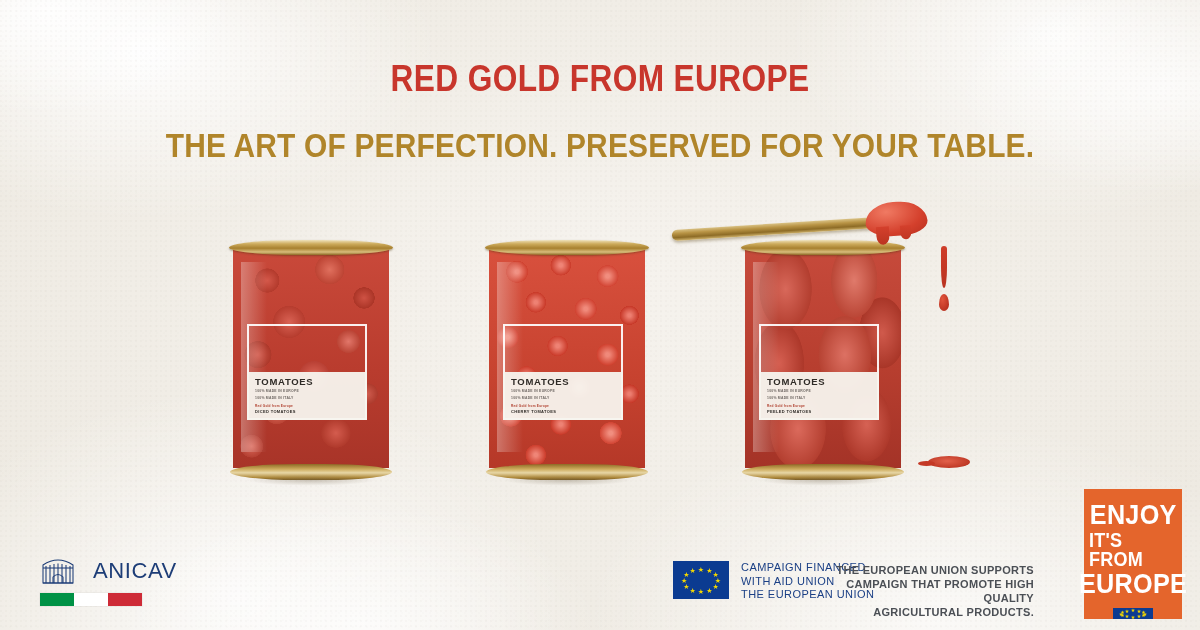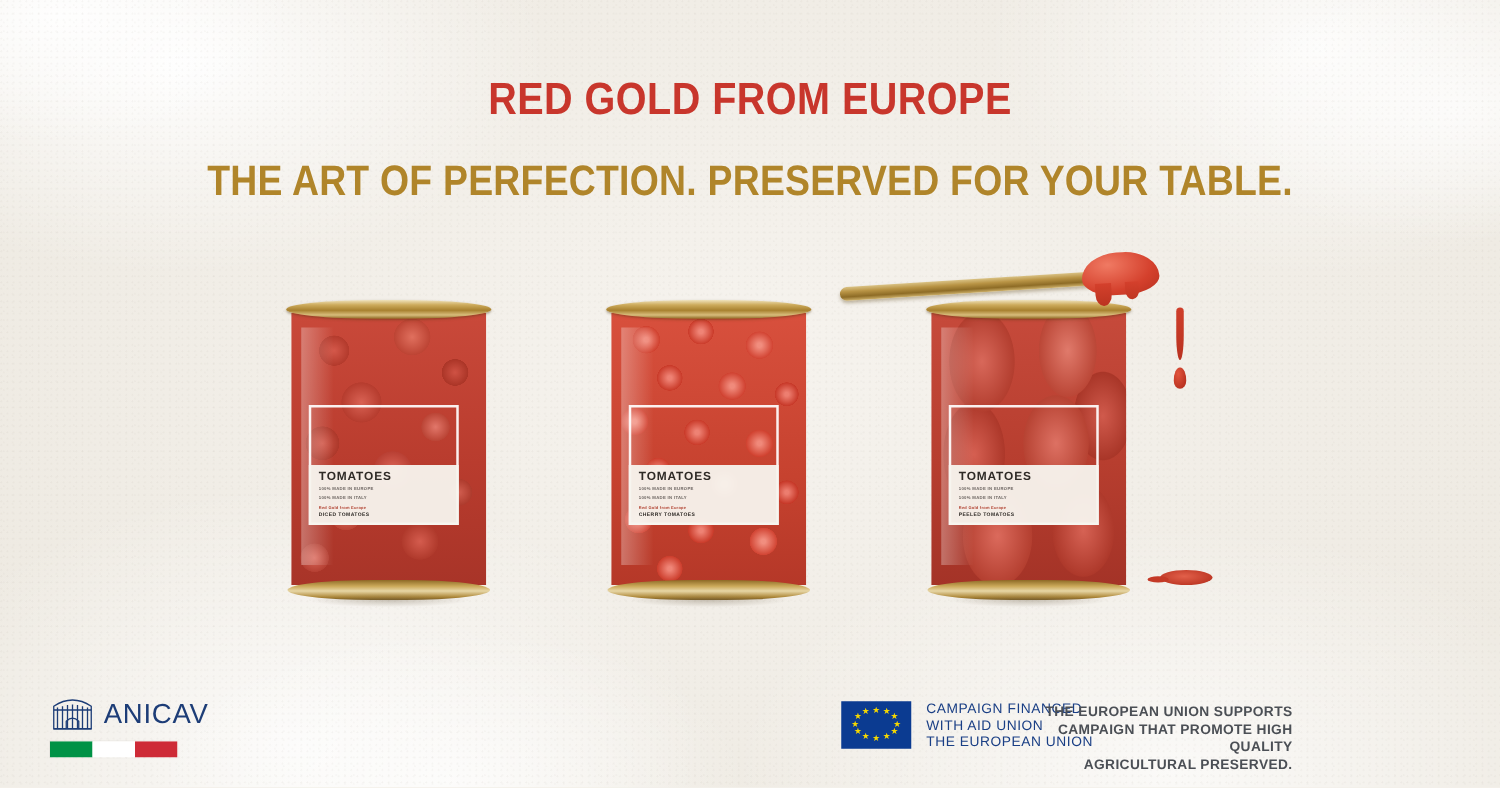--- a/index.html
+++ b/index.html
@@ -205,21 +205,21 @@
     border-radius:50%;
     background:radial-gradient(ellipse at 46% 42%, #e2604a, #c03a27 68%, #ad2f1e 100%);
   }
   #puddle:after{
     content:""; position:absolute; left:-10px; top:5px; width:17px; height:5px;
     border-radius:50%; background:#c43926;
   }
 
   
   #anicav{ position:absolute; left:40px; top:556px; width:150px; }
-  #anicav .row{ display:flex; align-items:center; gap:7px; }
+  #anicav .row{ display:flex; align-items:center; gap:17px; }
   #anicav .mark{ width:36px; height:30px; }
   #anicav .name{
     font-family:"Liberation Sans Narrow","Liberation Sans",sans-serif;
     font-size:22px; letter-spacing:.6px; color:#1d3d77; font-weight:400;
   }
   #anicav .flag{
     margin-top:7px; width:102px; height:13px; display:flex; overflow:hidden;
     box-shadow:0 0 0 .5px rgba(0,0,0,.07);
   }
   #anicav .flag i{ flex:1; display:block; }
@@ -380,17 +380,38 @@
     <div>
       <div class="cap">CAMPAIGN FINANCED</div>
       <div class="cap">WITH AID UNION</div>
       <div class="cap">THE EUROPEAN UNION</div>
     </div>
   </div>
 
   <div id="eu-support">
     <div>THE EUROPEAN UNION SUPPORTS</div>
     <div>CAMPAIGN THAT PROMOTE HIGH QUALITY</div>
-    <div>AGRICULTURAL PRESERVED.</div>
-  </div>
-
+    <div>AGRICULTURAL PRODUCTS.</div>
+  </div>
+
+  <div id="enjoy">
+    <div class="ln l1">ENJOY</div>
+    <div class="ln l2">IT'S FROM</div>
+    <div class="ln l3">EUROPE</div>
+    <div class="euflag-sm">
+      <div class="starring" id="stars-small">
+          <b style="left: 50%; top: 20%;">★</b>
+          <b style="left: 65%; top: 24.0192%;">★</b>
+          <b style="left: 75.9808%; top: 35%;">★</b>
+          <b style="left: 80%; top: 50%;">★</b>
+          <b style="left: 75.9808%; top: 65%;">★</b>
+          <b style="left: 65%; top: 75.9808%;">★</b>
+          <b style="left: 50%; top: 80%;">★</b>
+          <b style="left: 35%; top: 75.9808%;">★</b>
+          <b style="left: 24.0192%; top: 65%;">★</b>
+          <b style="left: 20%; top: 50%;">★</b>
+          <b style="left: 24.0192%; top: 35%;">★</b>
+          <b style="left: 35%; top: 24.0192%;">★</b>
+        </div>
+    </div>
+  </div>
 
 </div>
 
 </body></html>

